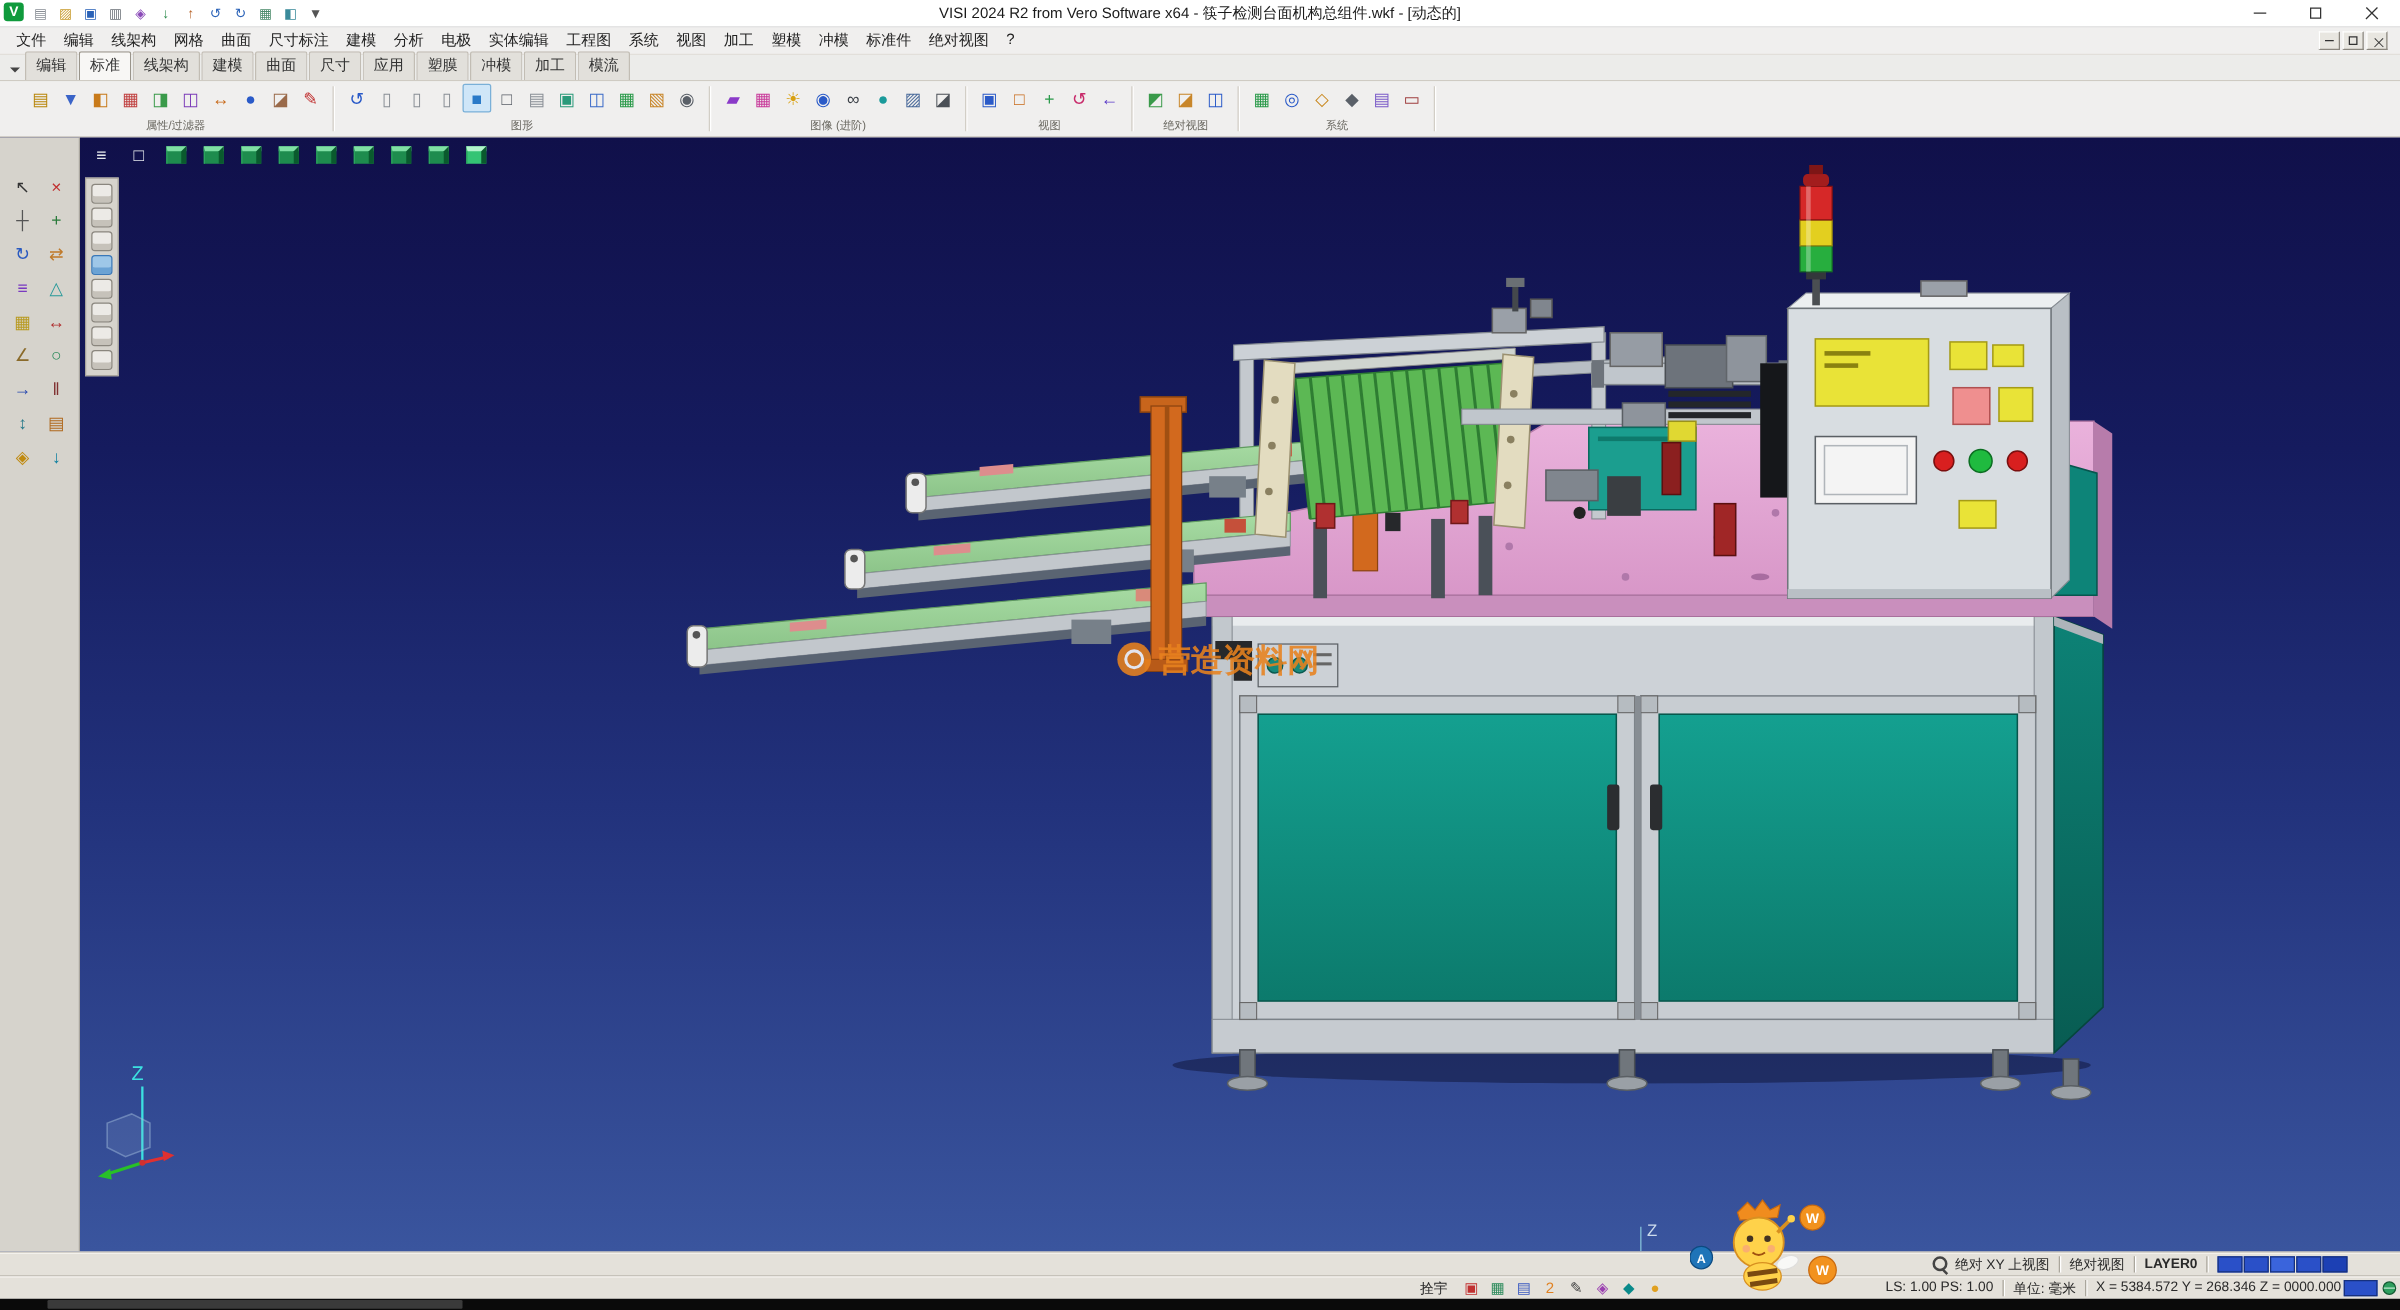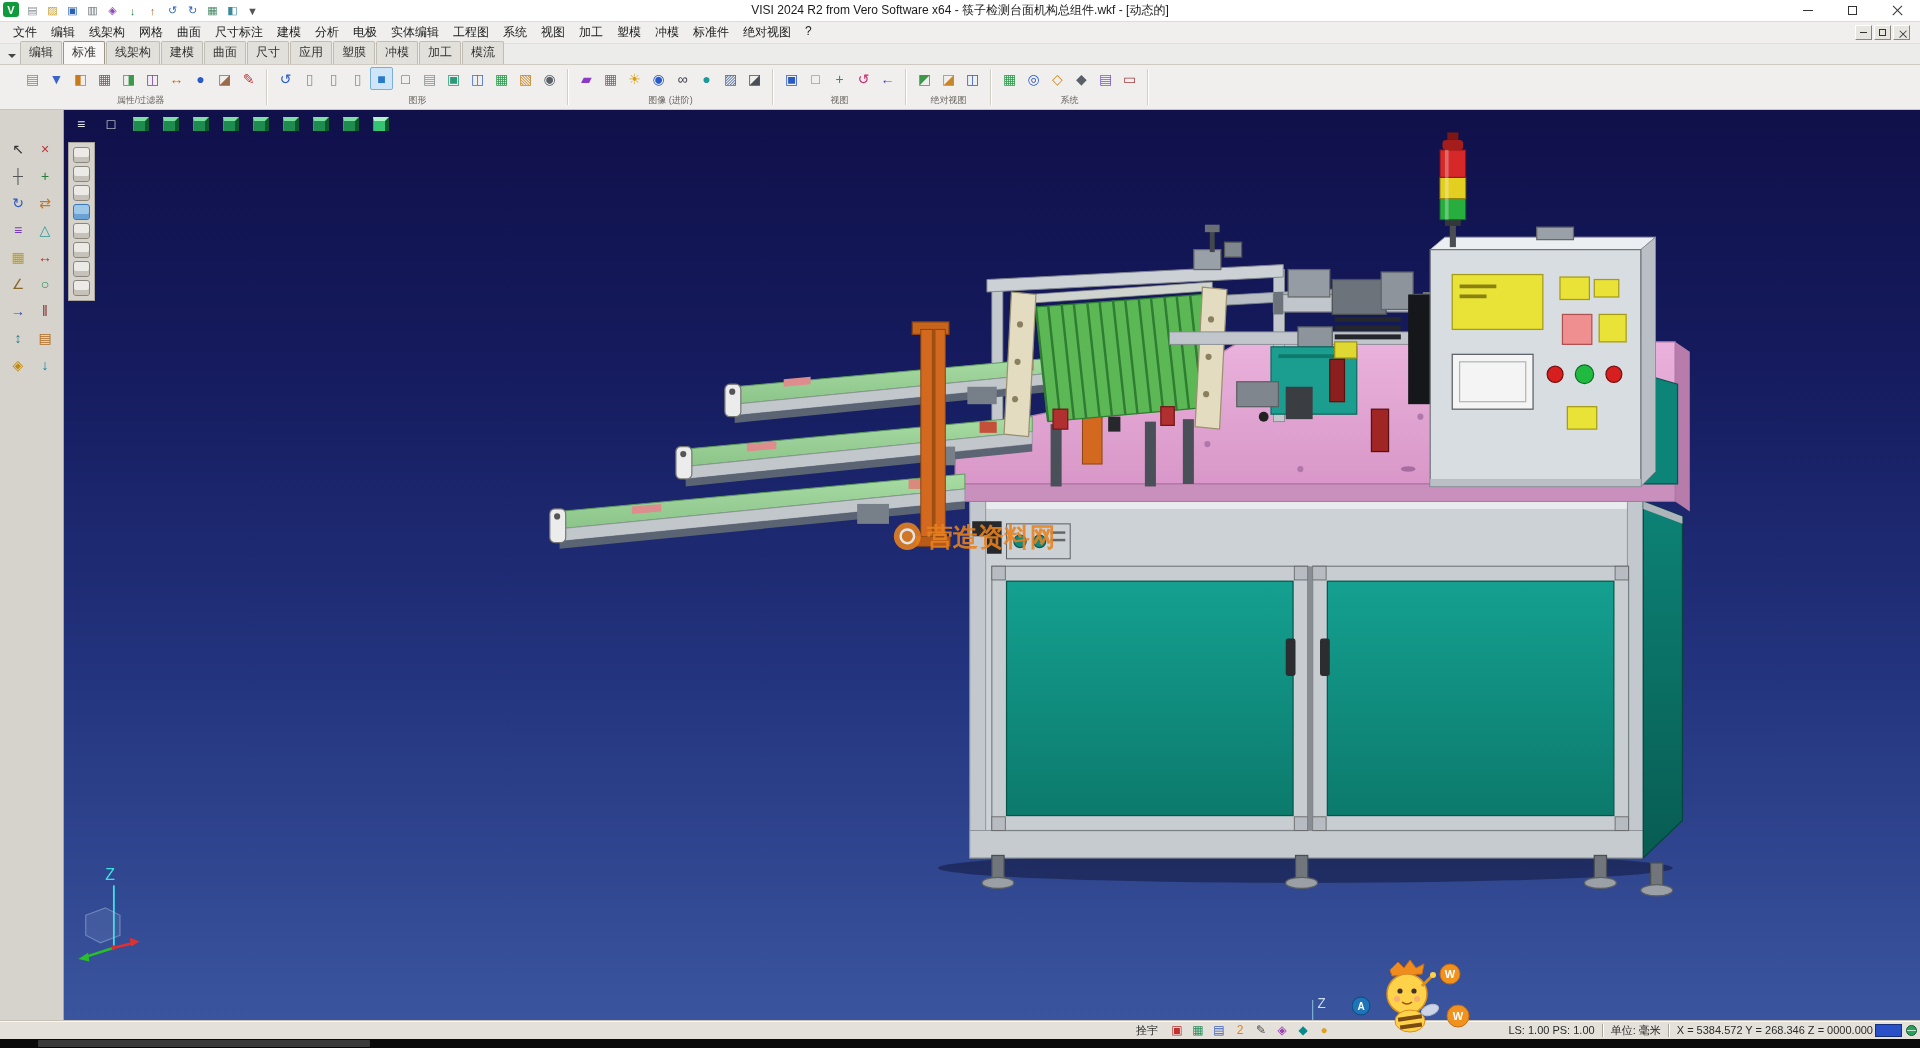--- a/index.html
+++ b/index.html
@@ -765,20 +765,38 @@
         <span class="slot"></span>
         <span class="slot"></span>
         <span class="slot active"></span>
         <span class="slot"></span>
         <span class="slot"></span>
         <span class="slot"></span>
         <span class="slot"></span>
       </div>
   </div>
 
+  <div class="status1">
+    <span class="spacer"></span>
+    <span class="magnifier"></span>
+    <span>绝对 XY 上视图</span>
+    <span class="ssep"></span>
+    <span>绝对视图</span>
+    <span class="ssep"></span>
+    <span class="layer-label">LAYER0</span>
+    <span class="ssep"></span>
+    <span class="layer-bars">
+
+    <span class="layer-bar" style="--c: #2a50c8;"></span>
+        <span class="layer-bar" style="--c: #2a50c8;"></span>
+        <span class="layer-bar" style="--c: #3a64dc;"></span>
+        <span class="layer-bar" style="--c: #2a50c8;"></span>
+        <span class="layer-bar" style="--c: #1c40b4;"></span>
+      </span>
+  </div>
 
   <div class="status2">
     <span class="s2-pad"></span>
     <span>拴宇</span>
     <span class="status-icons">
 
     <span class="st-icon" style="--c: #c03030;">
           <span class="glyph">▣</span>
         </span>
         <span class="st-icon" style="--c: #2a8a5a;">

